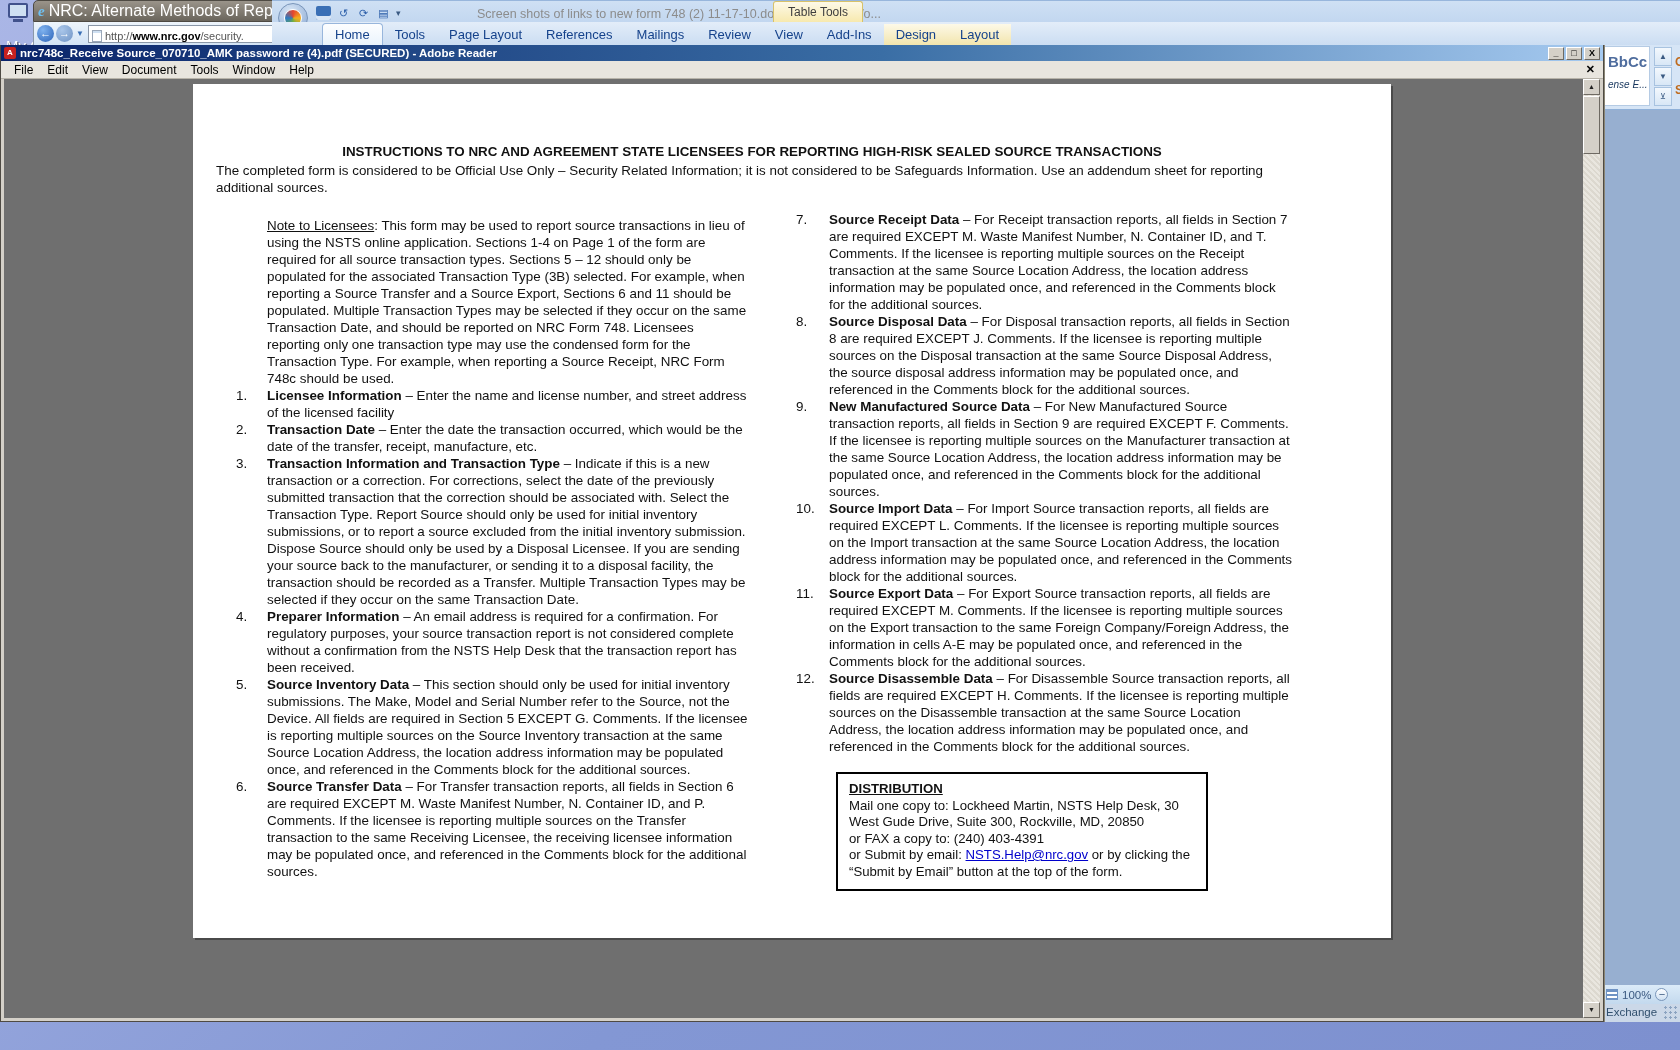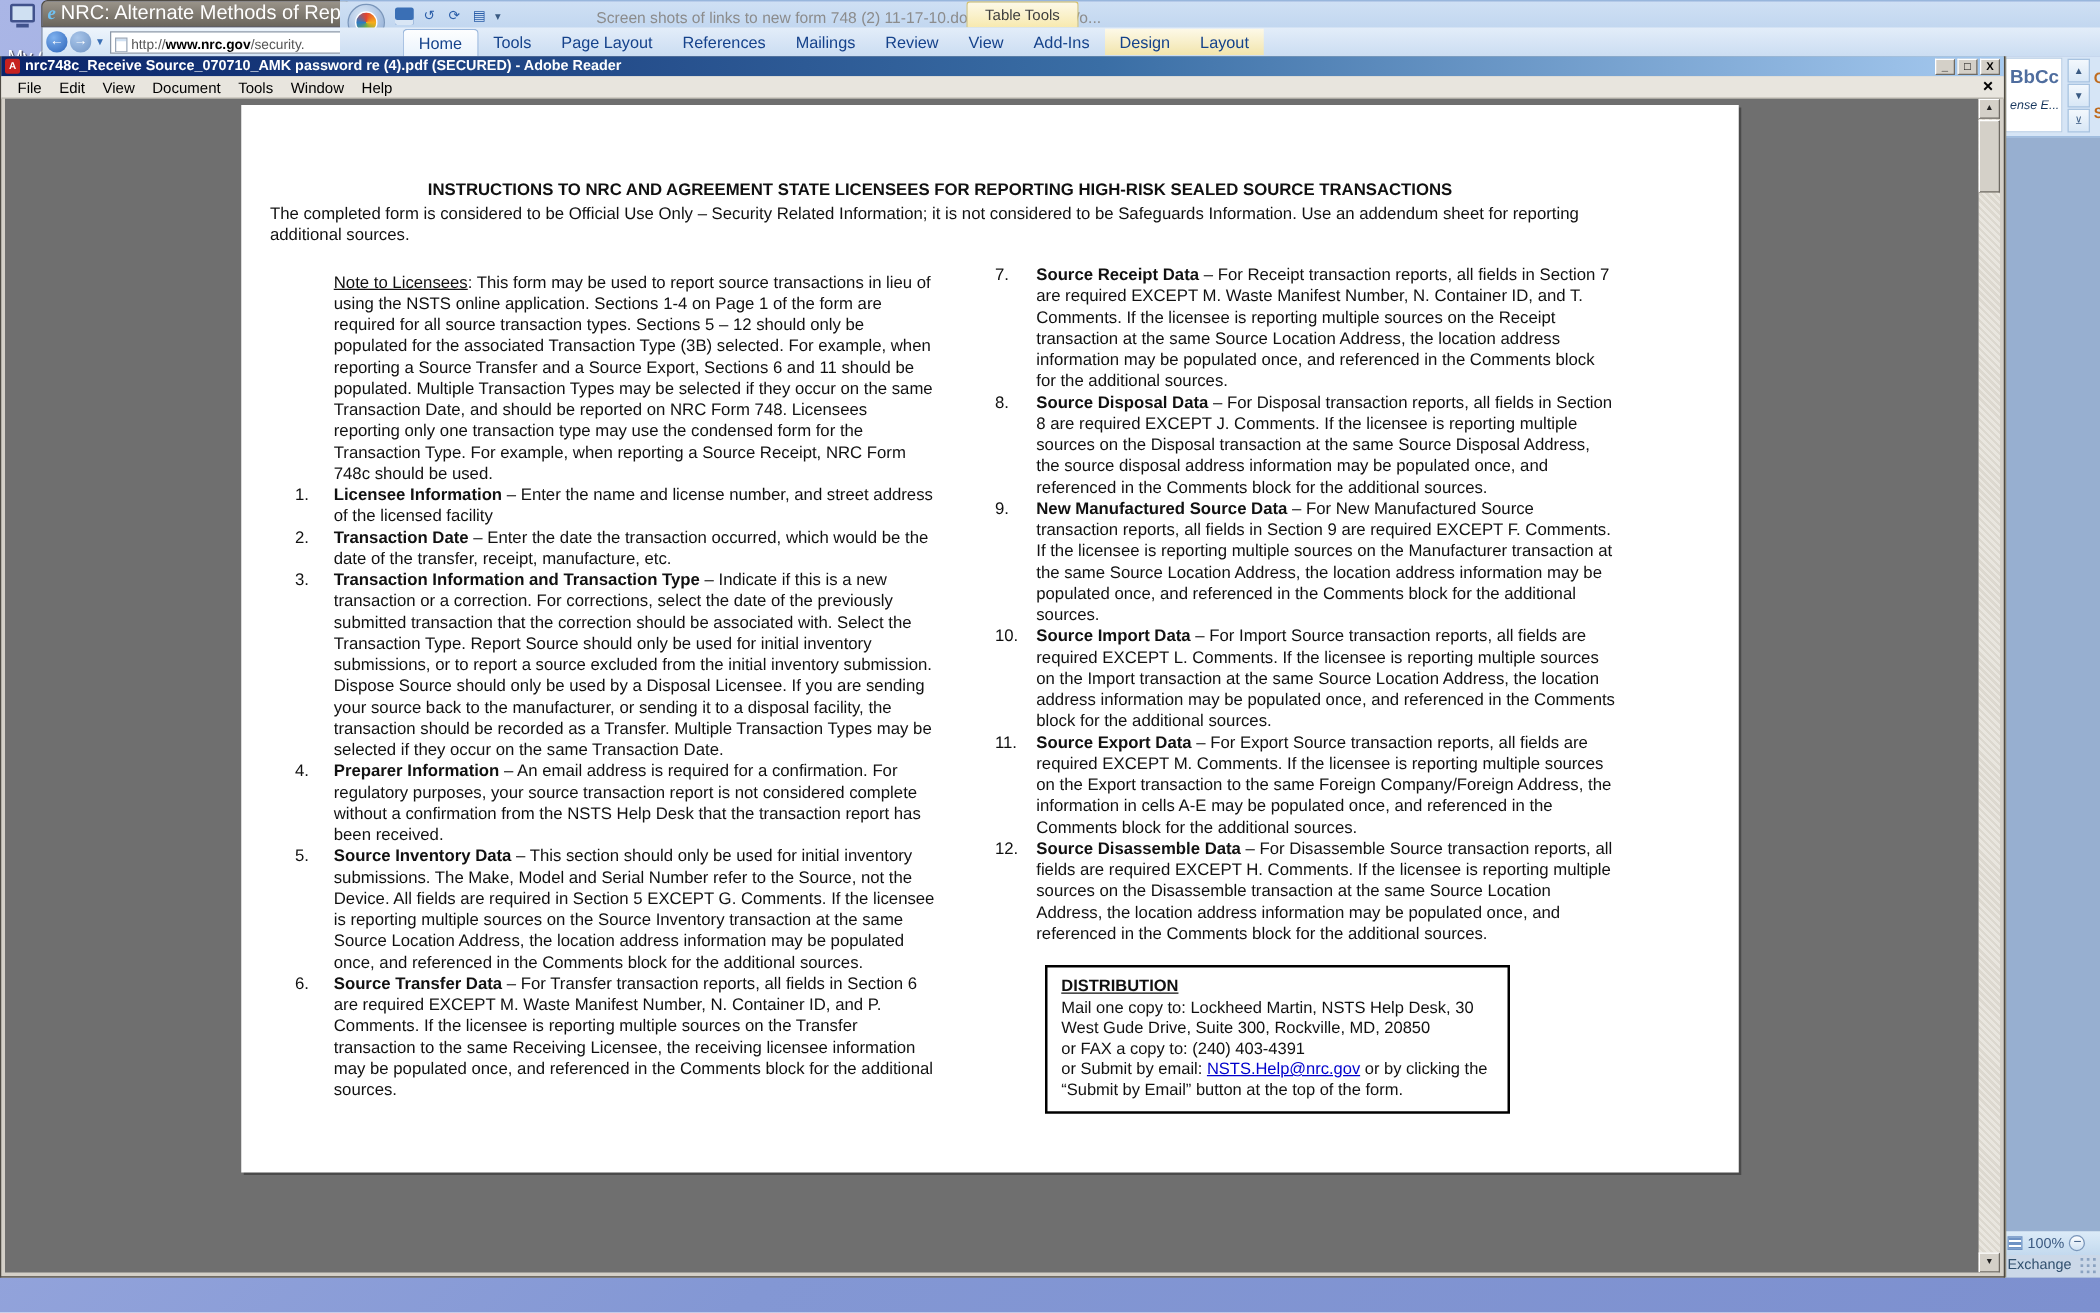--- a/index.html
+++ b/index.html
@@ -30,21 +30,21 @@
   
   .word-strip { position:absolute; left:272px; top:0; width:1408px; height:45px; z-index:3; background:linear-gradient(#cfe0f4,#b4cdeb); border-top:1px solid #98b6dc; }
   .office-btn { position:absolute; left:6px; top:2px; width:30px; height:30px; border-radius:50%; background:radial-gradient(circle at 40% 30%, #dce9f7, #9fb9dc 70%); border:1px solid #7a96ba; }
   .office-core { position:absolute; left:5px; top:5px; width:18px; height:18px; border-radius:50%; background:conic-gradient(#e5432e,#f5ad1c,#6faf44,#2e7ac1,#e5432e); border:1px solid #fff; }
   .qat { position:absolute; left:44px; top:5px; display:flex; gap:5px; align-items:center; }
   .qat-ico { width:15px; height:14px; font-size:11px; line-height:14px; text-align:center; color:#2a5da8; }
   .qat-save { background:#3a6fb5; border-radius:2px; box-shadow:inset 0 -4px 0 #d9e6f5; }
   .qat-drop { font-size:9px; color:#3a5a82; }
   .word-title { position:absolute; left:205px; top:6px; width:560px; font-size:12.5px; color:#8c8c8c; white-space:nowrap; overflow:hidden; }
   .tt-tab { position:absolute; left:501px; top:0; width:90px; height:21px; background:linear-gradient(#fdf9e8,#f7e9ae); border:1px solid #d8c26a; border-bottom:none; border-radius:3px 3px 0 0; text-align:center; font-size:12px; color:#3e3e3e; line-height:20px; }
-  .tab-row { position:absolute; left:0; bottom:0; width:100%; height:23px; background:linear-gradient(#e3edf9,#cbddf2); display:flex; align-items:center; padding-left:50px; }
+  .tab-row { position:absolute; left:0; bottom:0; width:100%; height:23px; background:linear-gradient(#e3edf9,#cbddf2); display:flex; align-items:flex-end; padding-left:50px; }
   .rtab { font-size:13px; color:#15428b; padding:3px 12px; white-space:nowrap; }
   .rtab.active { background:linear-gradient(#fdfeff,#eaf3fc); border:1px solid #98b6dc; border-bottom:none; border-radius:4px 4px 0 0; }
   .rtab.ctx { background:linear-gradient(#fdf9e8,#f2e5ad); }
 
   
   .word-right { position:absolute; left:1604px; top:45px; width:76px; height:977px; z-index:3; background:#97afd0; }
   .wr-ribbon { position:absolute; left:0; top:0; width:100%; height:65px; background:#d6e5f6; border-bottom:1px solid #8fb0d8; }
   .wr-styles { position:absolute; left:0; top:1px; width:46px; height:60px; background:#fff; border:1px solid #b5cbe4; }
   .wr-preview { font-size:15px; font-weight:bold; color:#4f6d9e; padding:6px 16px 0 3px; }
   .wr-name { font-size:10px; color:#17365d; padding:9px 0 0 3px; white-space:nowrap; overflow:hidden;font-style:italic; }

